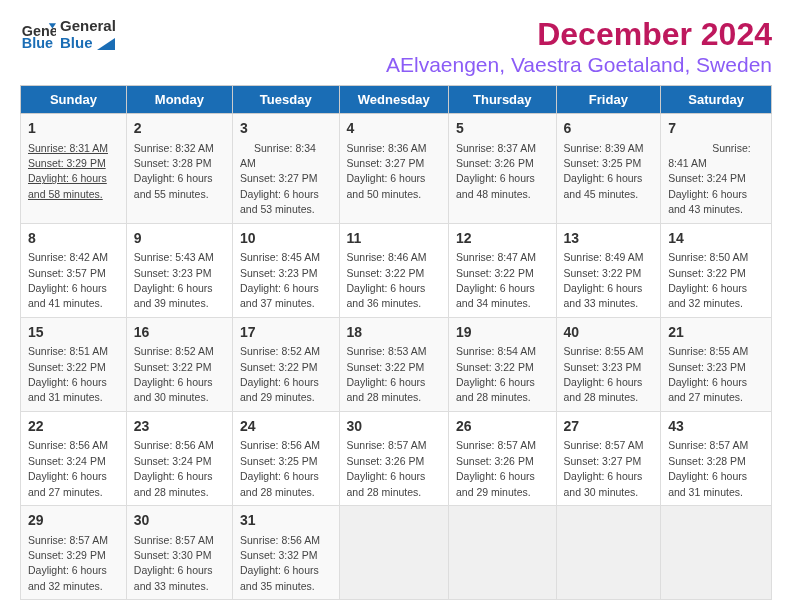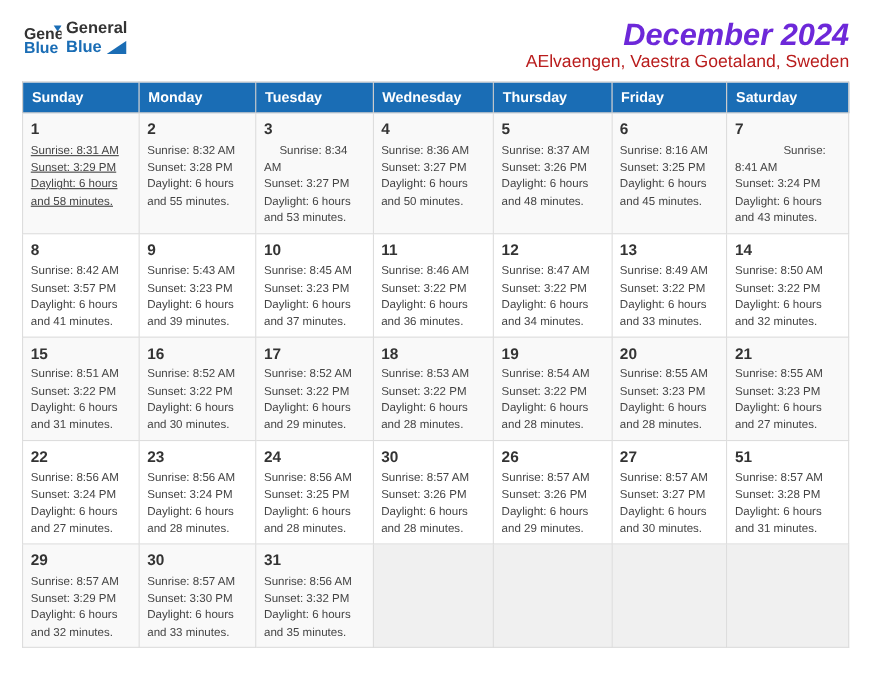--- a/index.html
+++ b/index.html
@@ -22,41 +22,40 @@
       gap: 4px;
     }
     .logo-icon {
       width: 36px;
       height: 36px;
     }
     .title-area {
       text-align: right;
     }
     .main-title {
-      font-size: 28px;
+      font-size: 32px;
       font-weight: bold;
-      color: #6d28d9;
-      font-style: italic;
+      color: #be185d;
     }
     .sub-title {
-      font-size: 16px;
-      color: #b91c1c;
+      font-size: 21px;
+      color: #8b5cf6;
     }
     .calendar-table {
       width: 100%;
       border-collapse: collapse;
       font-size: 11px;
     }
     .calendar-table thead tr th {
       background-color: #1a6db5;
       color: #fff;
       font-size: 13px;
       font-weight: bold;
       padding: 6px 8px;
-      text-align: left;
+      text-align: center;
       border: 1px solid #ccc;
     }
     .calendar-table tbody tr td {
       vertical-align: top;
       padding: 5px 7px;
       border: 1px solid #ddd;
       color: #333;
       width: 113px;
       background: #fff;
       line-height: 1.4;
@@ -133,21 +132,21 @@
 Daylight: 6 hours
 and 53 minutes.</span></td>
         <td><span class="day-num">4</span><span class="day-info" style="white-space: pre-line;">Sunrise: 8:36 AM
 Sunset: 3:27 PM
 Daylight: 6 hours
 and 50 minutes.</span></td>
         <td><span class="day-num">5</span><span class="day-info" style="white-space: pre-line; margin-top: 44px;">Sunrise: 8:37 AM
 Sunset: 3:26 PM
 Daylight: 6 hours
 and 48 minutes.</span></td>
-        <td><span class="day-num">6</span><span class="day-info" style="white-space: pre-line;">Sunrise: 8:16 AM
+        <td><span class="day-num">6</span><span class="day-info" style="white-space: pre-line;">Sunrise: 8:39 AM
 Sunset: 3:25 PM
 Daylight: 6 hours
 and 45 minutes.</span></td>
         <td><span class="day-num">7</span><span class="day-info" style="white-space: pre-line; margin-left: 44px;">Sunrise: 8:41 AM
 Sunset: 3:24 PM
 Daylight: 6 hours
 and 43 minutes.</span></td>
       </tr>
       <tr>
         <td><span class="day-num">8</span><span class="day-info" style="white-space: pre-line;">Sunrise: 8:42 AM
@@ -193,21 +192,21 @@
 Daylight: 6 hours
 and 29 minutes.</span></td>
         <td><span class="day-num">18</span><span class="day-info" style="white-space: pre-line;">Sunrise: 8:53 AM
 Sunset: 3:22 PM
 Daylight: 6 hours
 and 28 minutes.</span></td>
         <td><span class="day-num">19</span><span class="day-info" style="white-space: pre-line; text-align: right;">Sunrise: 8:54 AM
 Sunset: 3:22 PM
 Daylight: 6 hours
 and 28 minutes.</span></td>
-        <td><span class="day-num">20</span><span class="day-info" style="white-space: pre-line;">Sunrise: 8:55 AM
+        <td><span class="day-num">40</span><span class="day-info" style="white-space: pre-line;">Sunrise: 8:55 AM
 Sunset: 3:23 PM
 Daylight: 6 hours
 and 28 minutes.</span></td>
         <td><span class="day-num">21</span><span class="day-info" style="white-space: pre-line;">Sunrise: 8:55 AM
 Sunset: 3:23 PM
 Daylight: 6 hours
 and 27 minutes.</span></td>
       </tr>
       <tr>
         <td><span class="day-num">22</span><span class="day-info" style="white-space: pre-line;">Sunrise: 8:56 AM
@@ -227,21 +226,21 @@
 Daylight: 6 hours
 and 28 minutes.</span></td>
         <td><span class="day-num">26</span><span class="day-info" style="white-space: pre-line;">Sunrise: 8:57 AM
 Sunset: 3:26 PM
 Daylight: 6 hours
 and 29 minutes.</span></td>
         <td><span class="day-num">27</span><span class="day-info" style="white-space: pre-line;">Sunrise: 8:57 AM
 Sunset: 3:27 PM
 Daylight: 6 hours
 and 30 minutes.</span></td>
-        <td><span class="day-num">51</span><span class="day-info" style="white-space: pre-line;">Sunrise: 8:57 AM
+        <td><span class="day-num">43</span><span class="day-info" style="white-space: pre-line;">Sunrise: 8:57 AM
 Sunset: 3:28 PM
 Daylight: 6 hours
 and 31 minutes.</span></td>
       </tr>
       <tr>
         <td><span class="day-num">29</span><span class="day-info" style="white-space: pre-line;">Sunrise: 8:57 AM
 Sunset: 3:29 PM
 Daylight: 6 hours
 and 32 minutes.</span></td>
         <td><span class="day-num">30</span><span class="day-info" style="white-space: pre-line;">Sunrise: 8:57 AM

